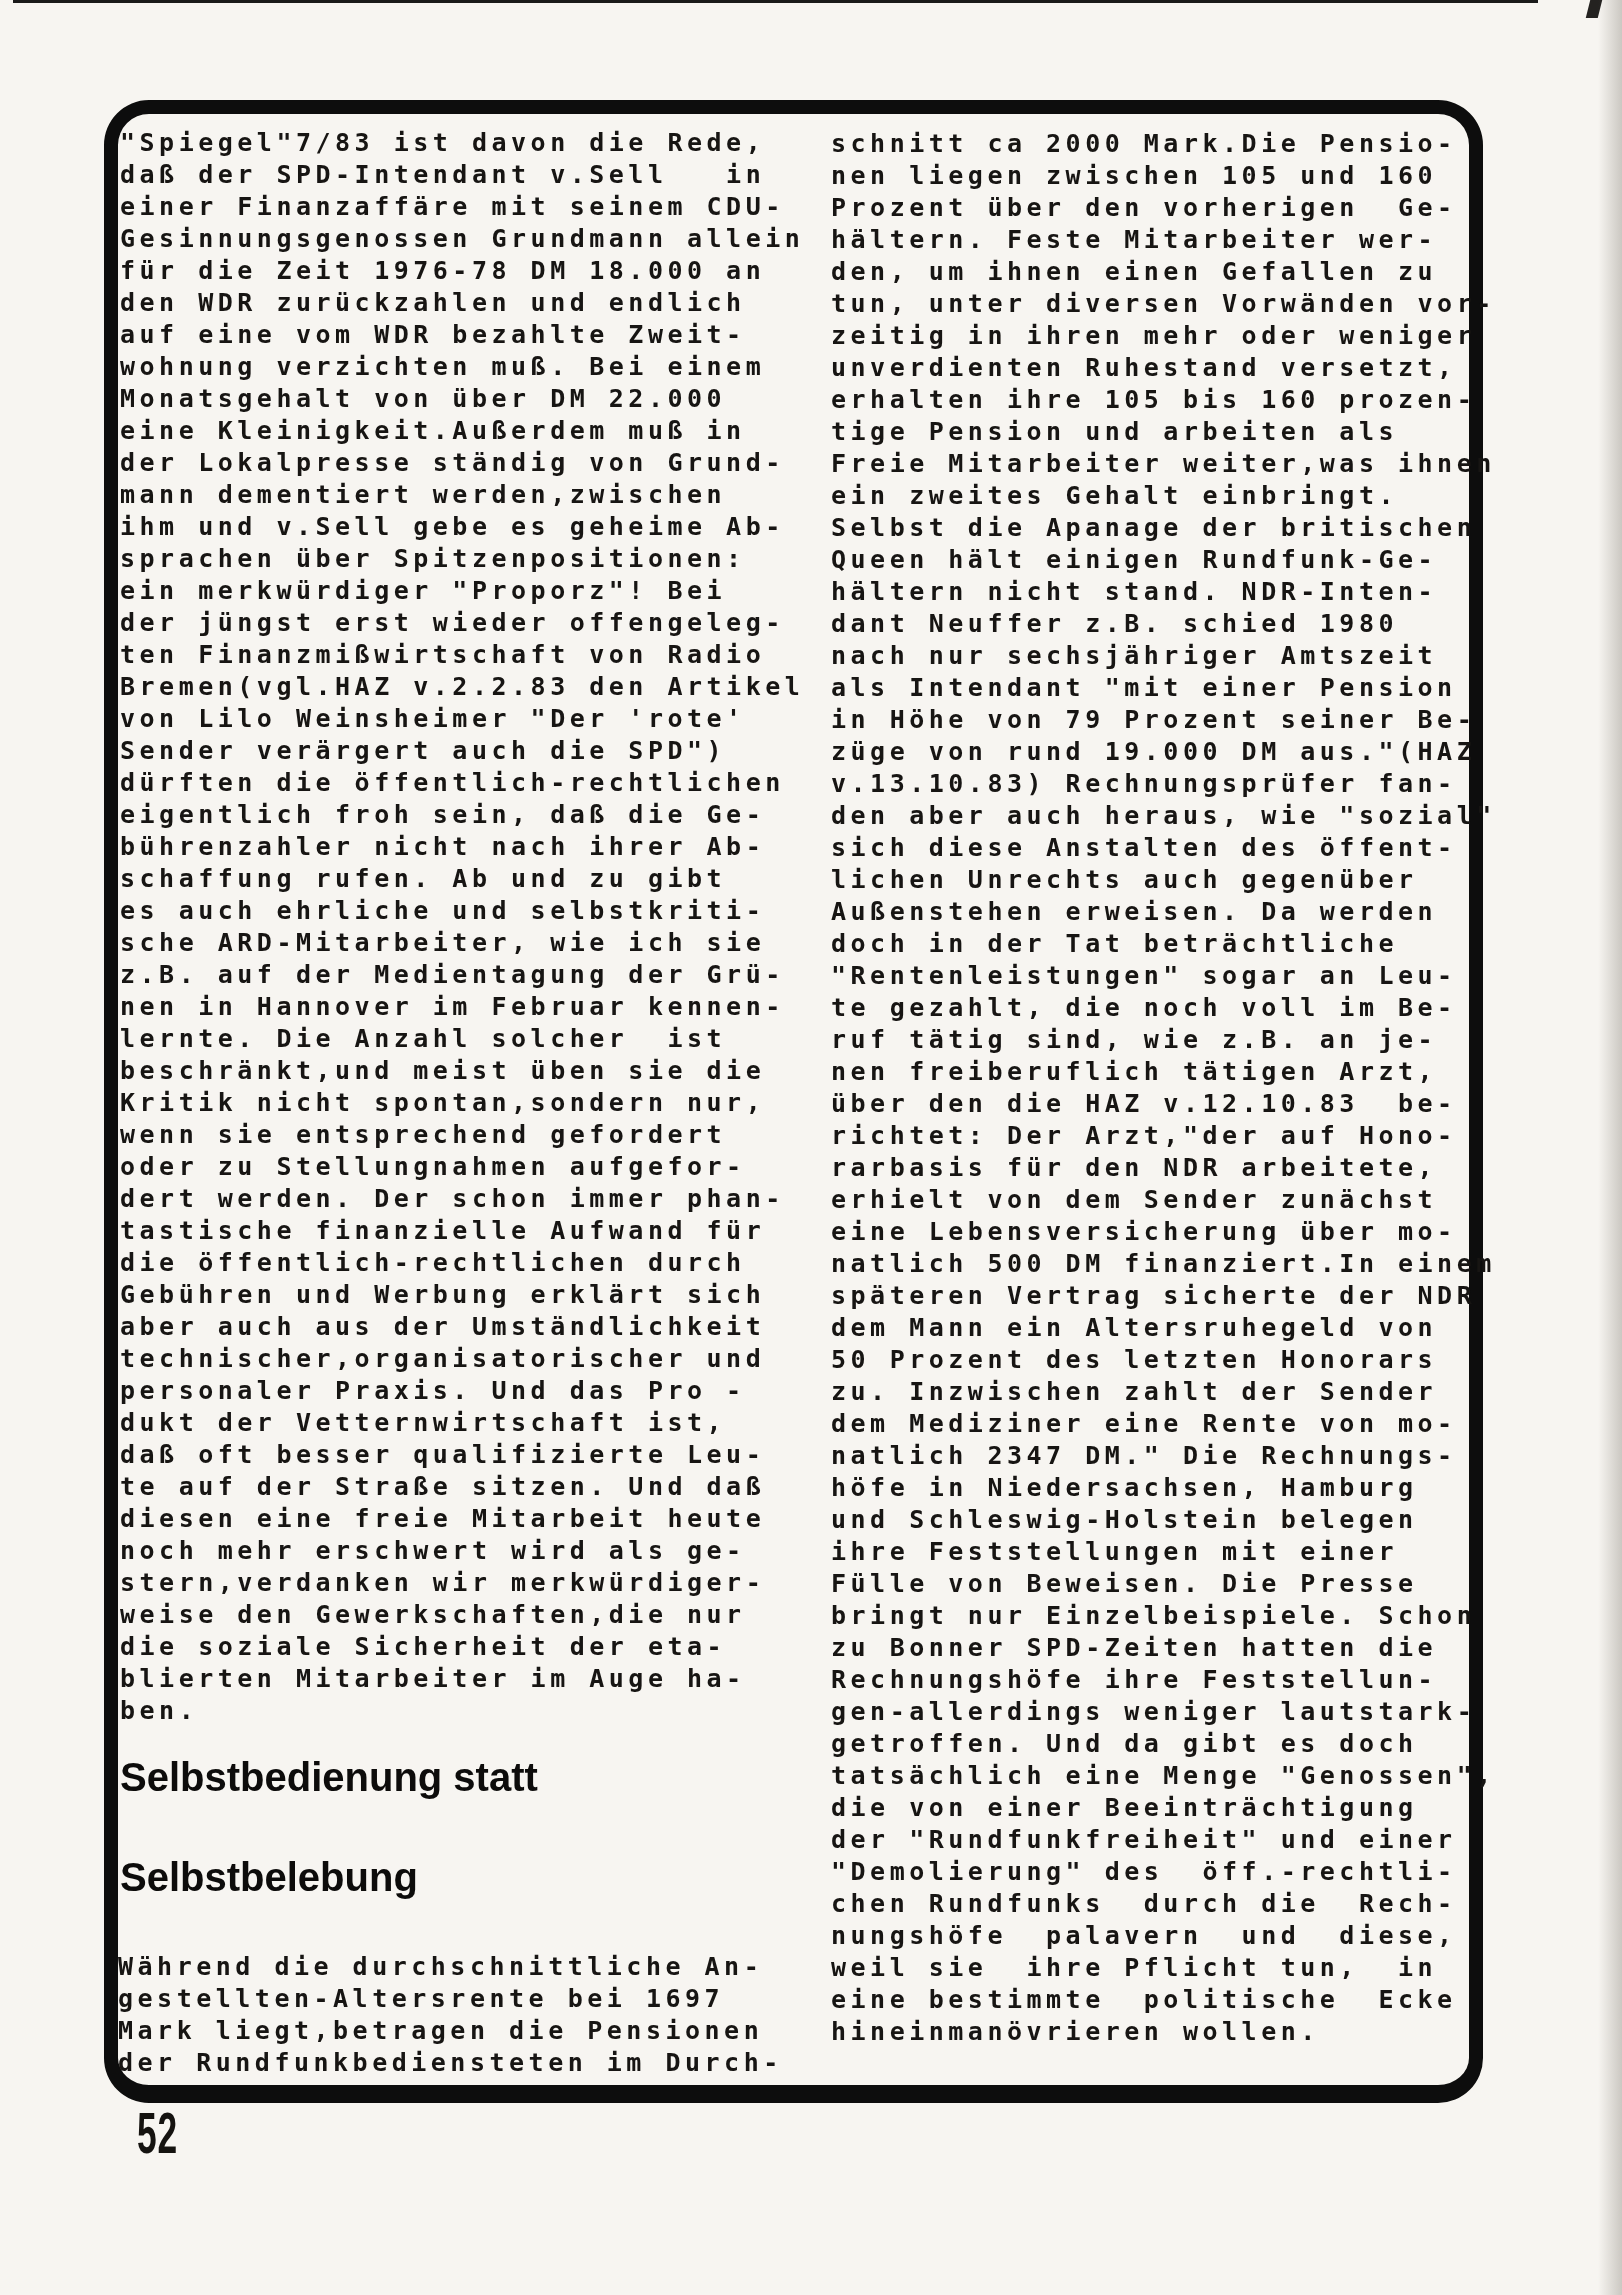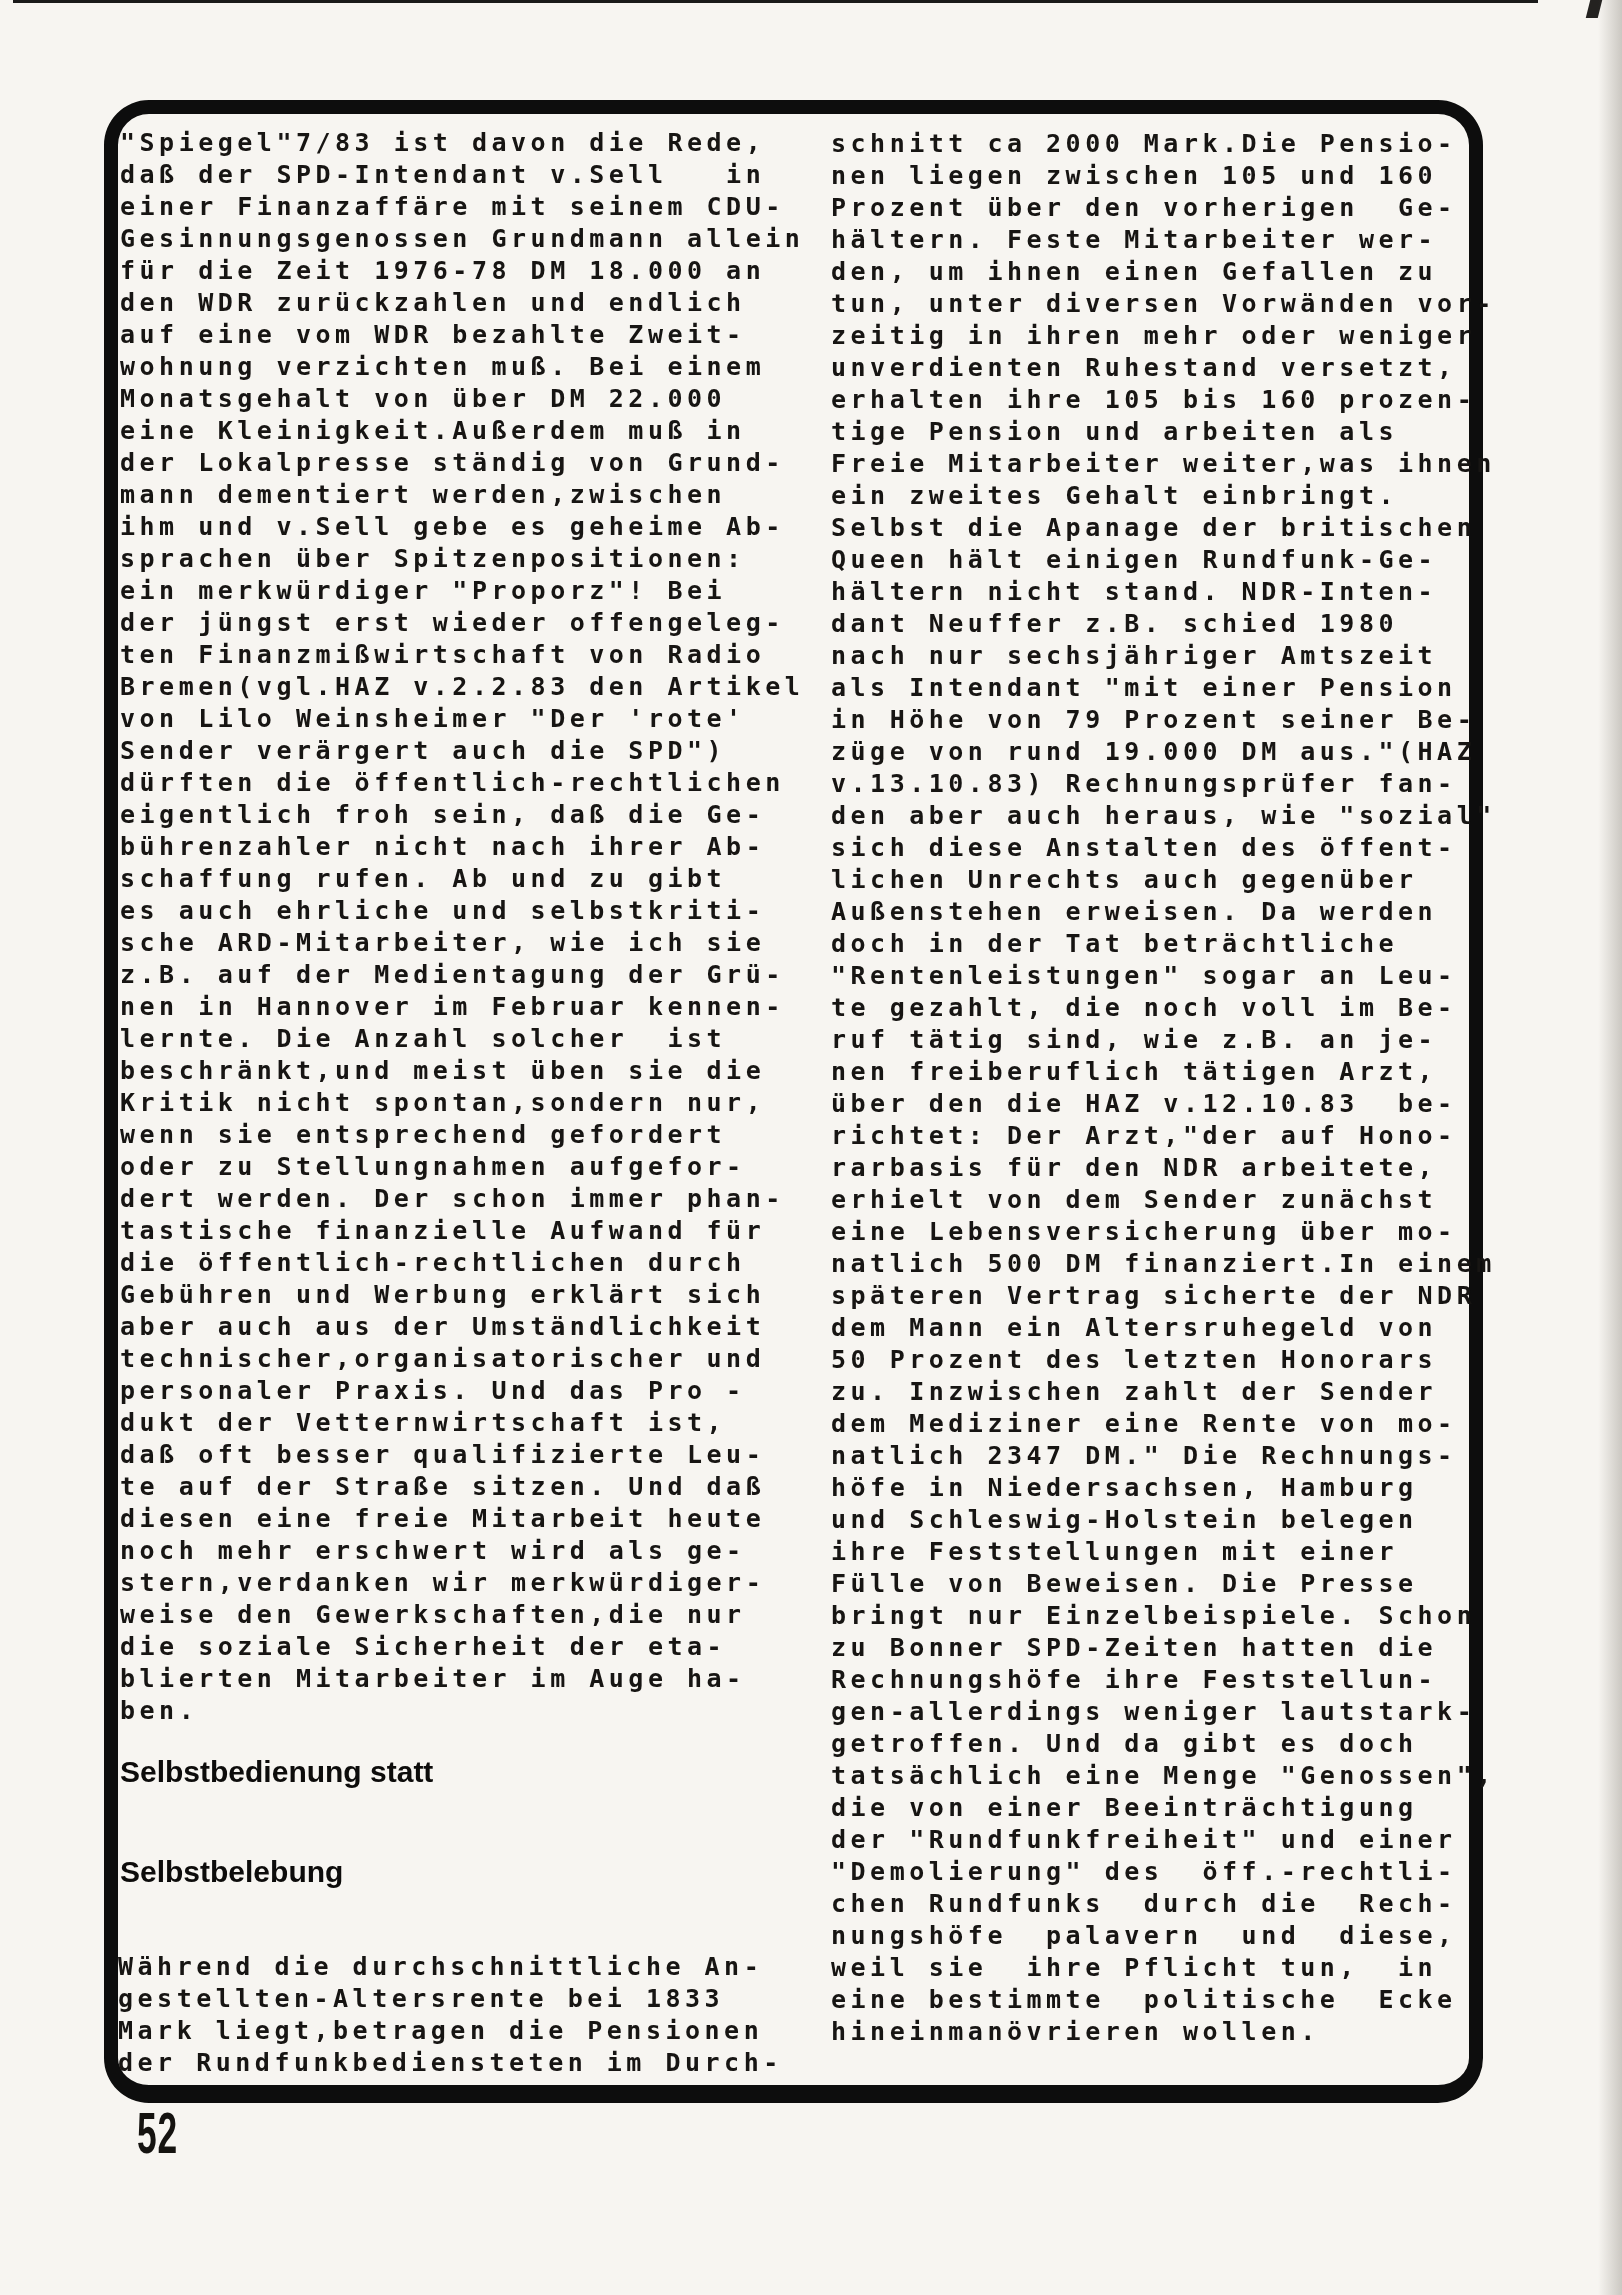--- a/index.html
+++ b/index.html
@@ -46,21 +46,21 @@
   }
   .col-left-upper { left: 120px; top: 127px; }
   .col-left-lower { left: 118px; top: 1951px; }
   .col-right      { left: 799px; top: 128px; width: 671px; margin-left: 32px; }
   
   .heading {
     position: absolute;
     margin: 0;
     font-family: "Liberation Sans", sans-serif;
     font-weight: bold;
-    font-size: 30px;
+    font-size: 40px;
     line-height: 1;
     letter-spacing: 0px;
     color: #0d0c0b;
     white-space: pre;
   }
   .heading-1 { left: 120px; top: 1757px; }
   .heading-2 { left: 120px; top: 1817px; margin-top: 40px; }
   
   .page-number {
     position: absolute;
@@ -133,21 +133,21 @@
 weise den Gewerkschaften,die nur
 die soziale Sicherheit der eta-
 blierten Mitarbeiter im Auge ha-
 ben.</pre>
 
 <h2 class="heading heading-1">Selbstbedienung statt</h2>
 
 <h2 class="heading heading-2">Selbstbelebung</h2>
 
 <pre class="typed col-left-lower">Während die durchschnittliche An-
-gestellten-Altersrente bei 1833
+gestellten-Altersrente bei 1697
 Mark liegt,betragen die Pensionen
 der Rundfunkbediensteten im Durch-</pre>
 
 <pre class="typed col-right">schnitt ca 2000 Mark.Die Pensio-
 nen liegen zwischen 105 und 160
 Prozent über den vorherigen  Ge-
 hältern. Feste Mitarbeiter wer-
 den, um ihnen einen Gefallen zu
 tun, unter diversen Vorwänden vor-
 zeitig in ihren mehr oder weniger

